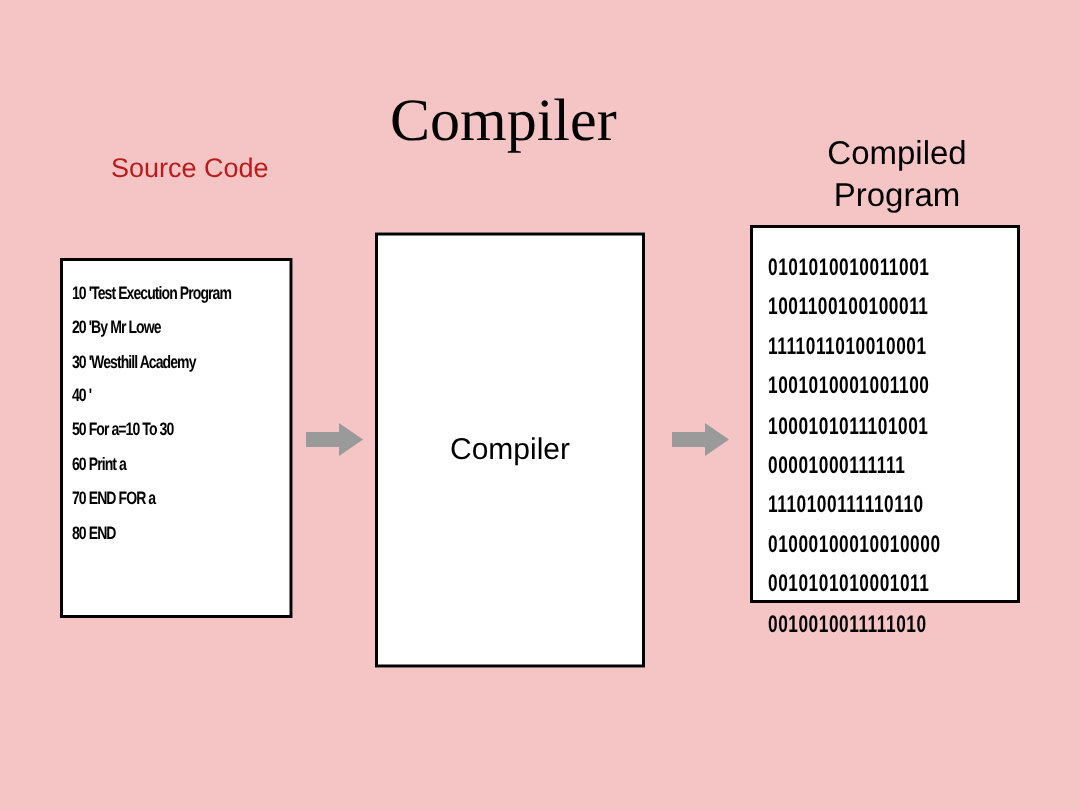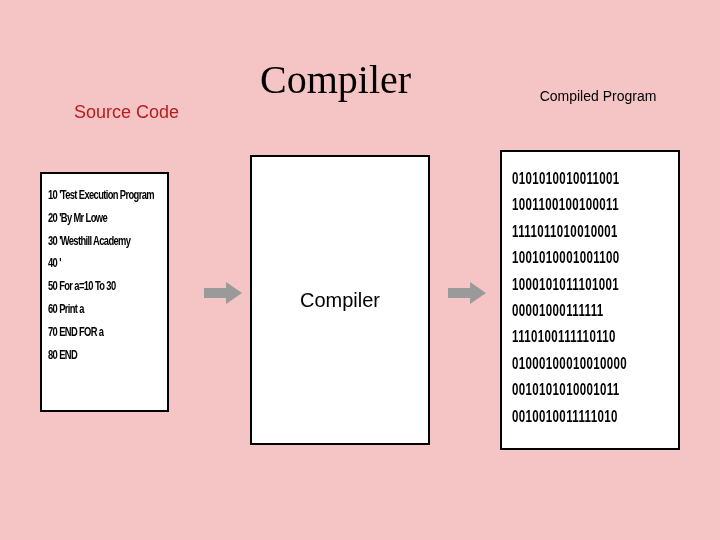--- a/index.html
+++ b/index.html
@@ -23,57 +23,57 @@
     top: 102px;
     left: 74px;
     font-size: 18px;
     font-family: Arial, Helvetica, sans-serif;
     color: #b91c1c;
   }
   .label-compiled {
     position: absolute;
     top: 88px;
     left: 518px;
-    font-size: 14px;
+    font-size: 22px;
     font-family: Arial, Helvetica, sans-serif;
     color: #000;
     text-align: center;
     line-height: 1.25;
     width: 160px;
   }
   .box {
     position: absolute;
     background: #fff;
     border: 2px solid #000;
   }
   .box-source {
     top: 172px;
     left: 40px;
-    width: 129px;
+    width: 155px;
     height: 240px;
     padding: 10px 6px;
   }
   .box-compiler {
     top: 155px;
     left: 250px;
     width: 180px;
     height: 290px;
     display: flex;
     align-items: center;
     justify-content: center;
     font-family: Arial, Helvetica, sans-serif;
     font-size: 20px;
     text-align: center;
     line-height: 1.3;
   }
   .box-machine {
     top: 150px;
     left: 500px;
     width: 180px;
-    height: 300px;
+    height: 252px;
     padding: 14px 10px;
   }
   .src-line {
     font-family: Arial, Helvetica, sans-serif;
     font-weight: 900;
     font-size: 12px;
     letter-spacing: -0.8px;
     transform: scaleX(0.78);
     transform-origin: left center;
     white-space: nowrap;

